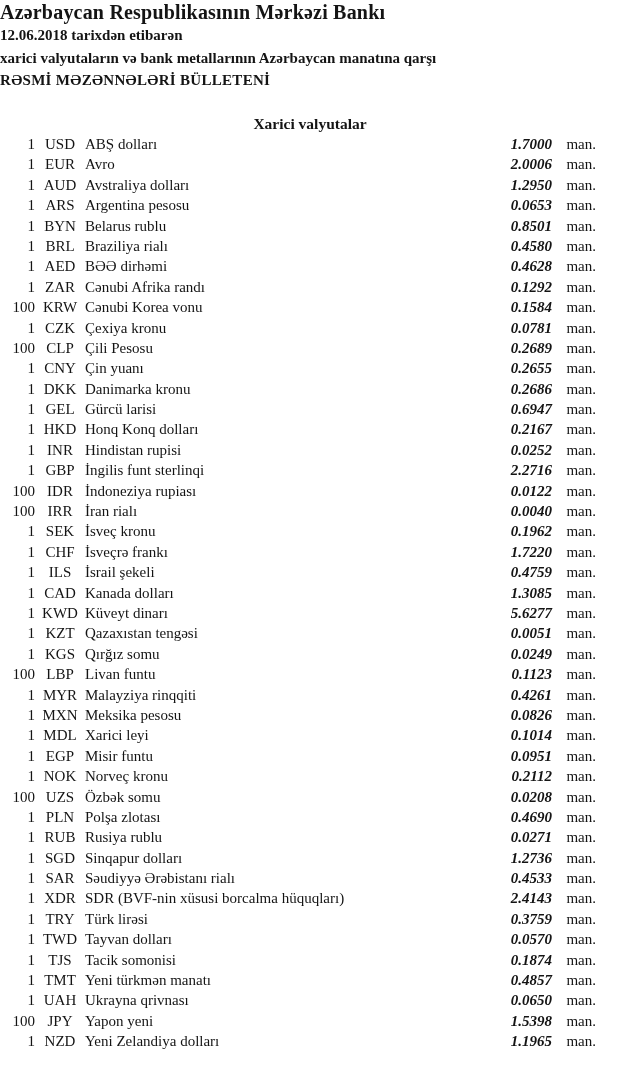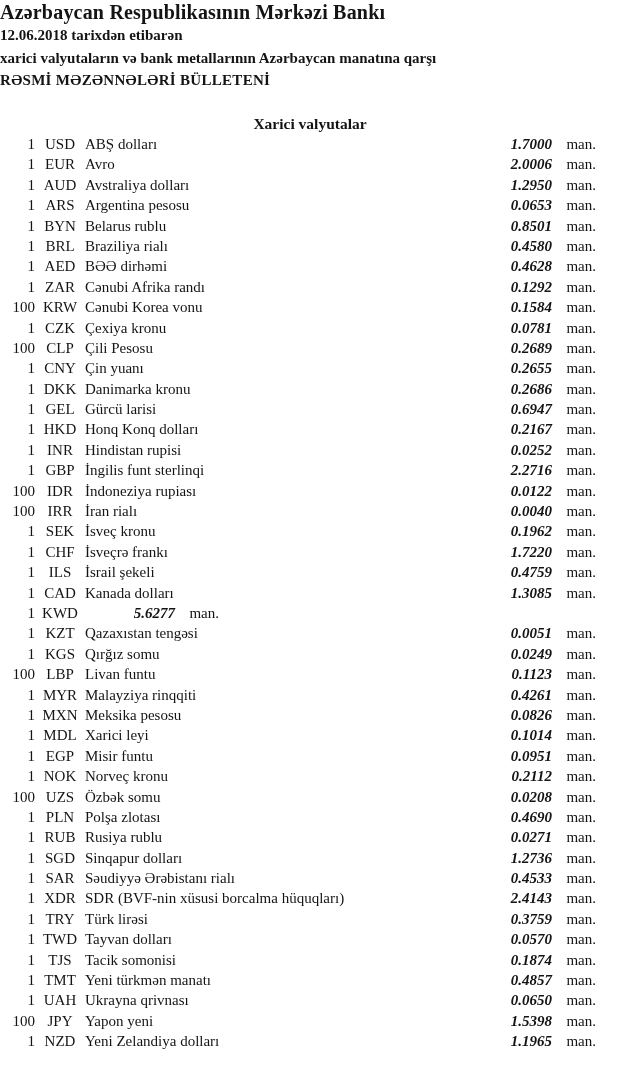--- a/index.html
+++ b/index.html
@@ -256,20 +256,21 @@
     <span class="col-qty">1</span>
     <span class="col-code">CAD</span>
     <span class="col-name">Kanada dolları</span>
     <span class="col-rate">1.3085</span>
     <span class="col-unit">man.</span>
   </div>
 
   <div class="row">
     <span class="col-qty">1</span>
     <span class="col-code">KWD</span>
+    <span class="col-name">Küveyt dinarı</span>
     <span class="col-rate">5.6277</span>
     <span class="col-unit">man.</span>
   </div>
 
   <div class="row">
     <span class="col-qty">1</span>
     <span class="col-code">KZT</span>
     <span class="col-name">Qazaxıstan tengəsi</span>
     <span class="col-rate">0.0051</span>
     <span class="col-unit">man.</span>

